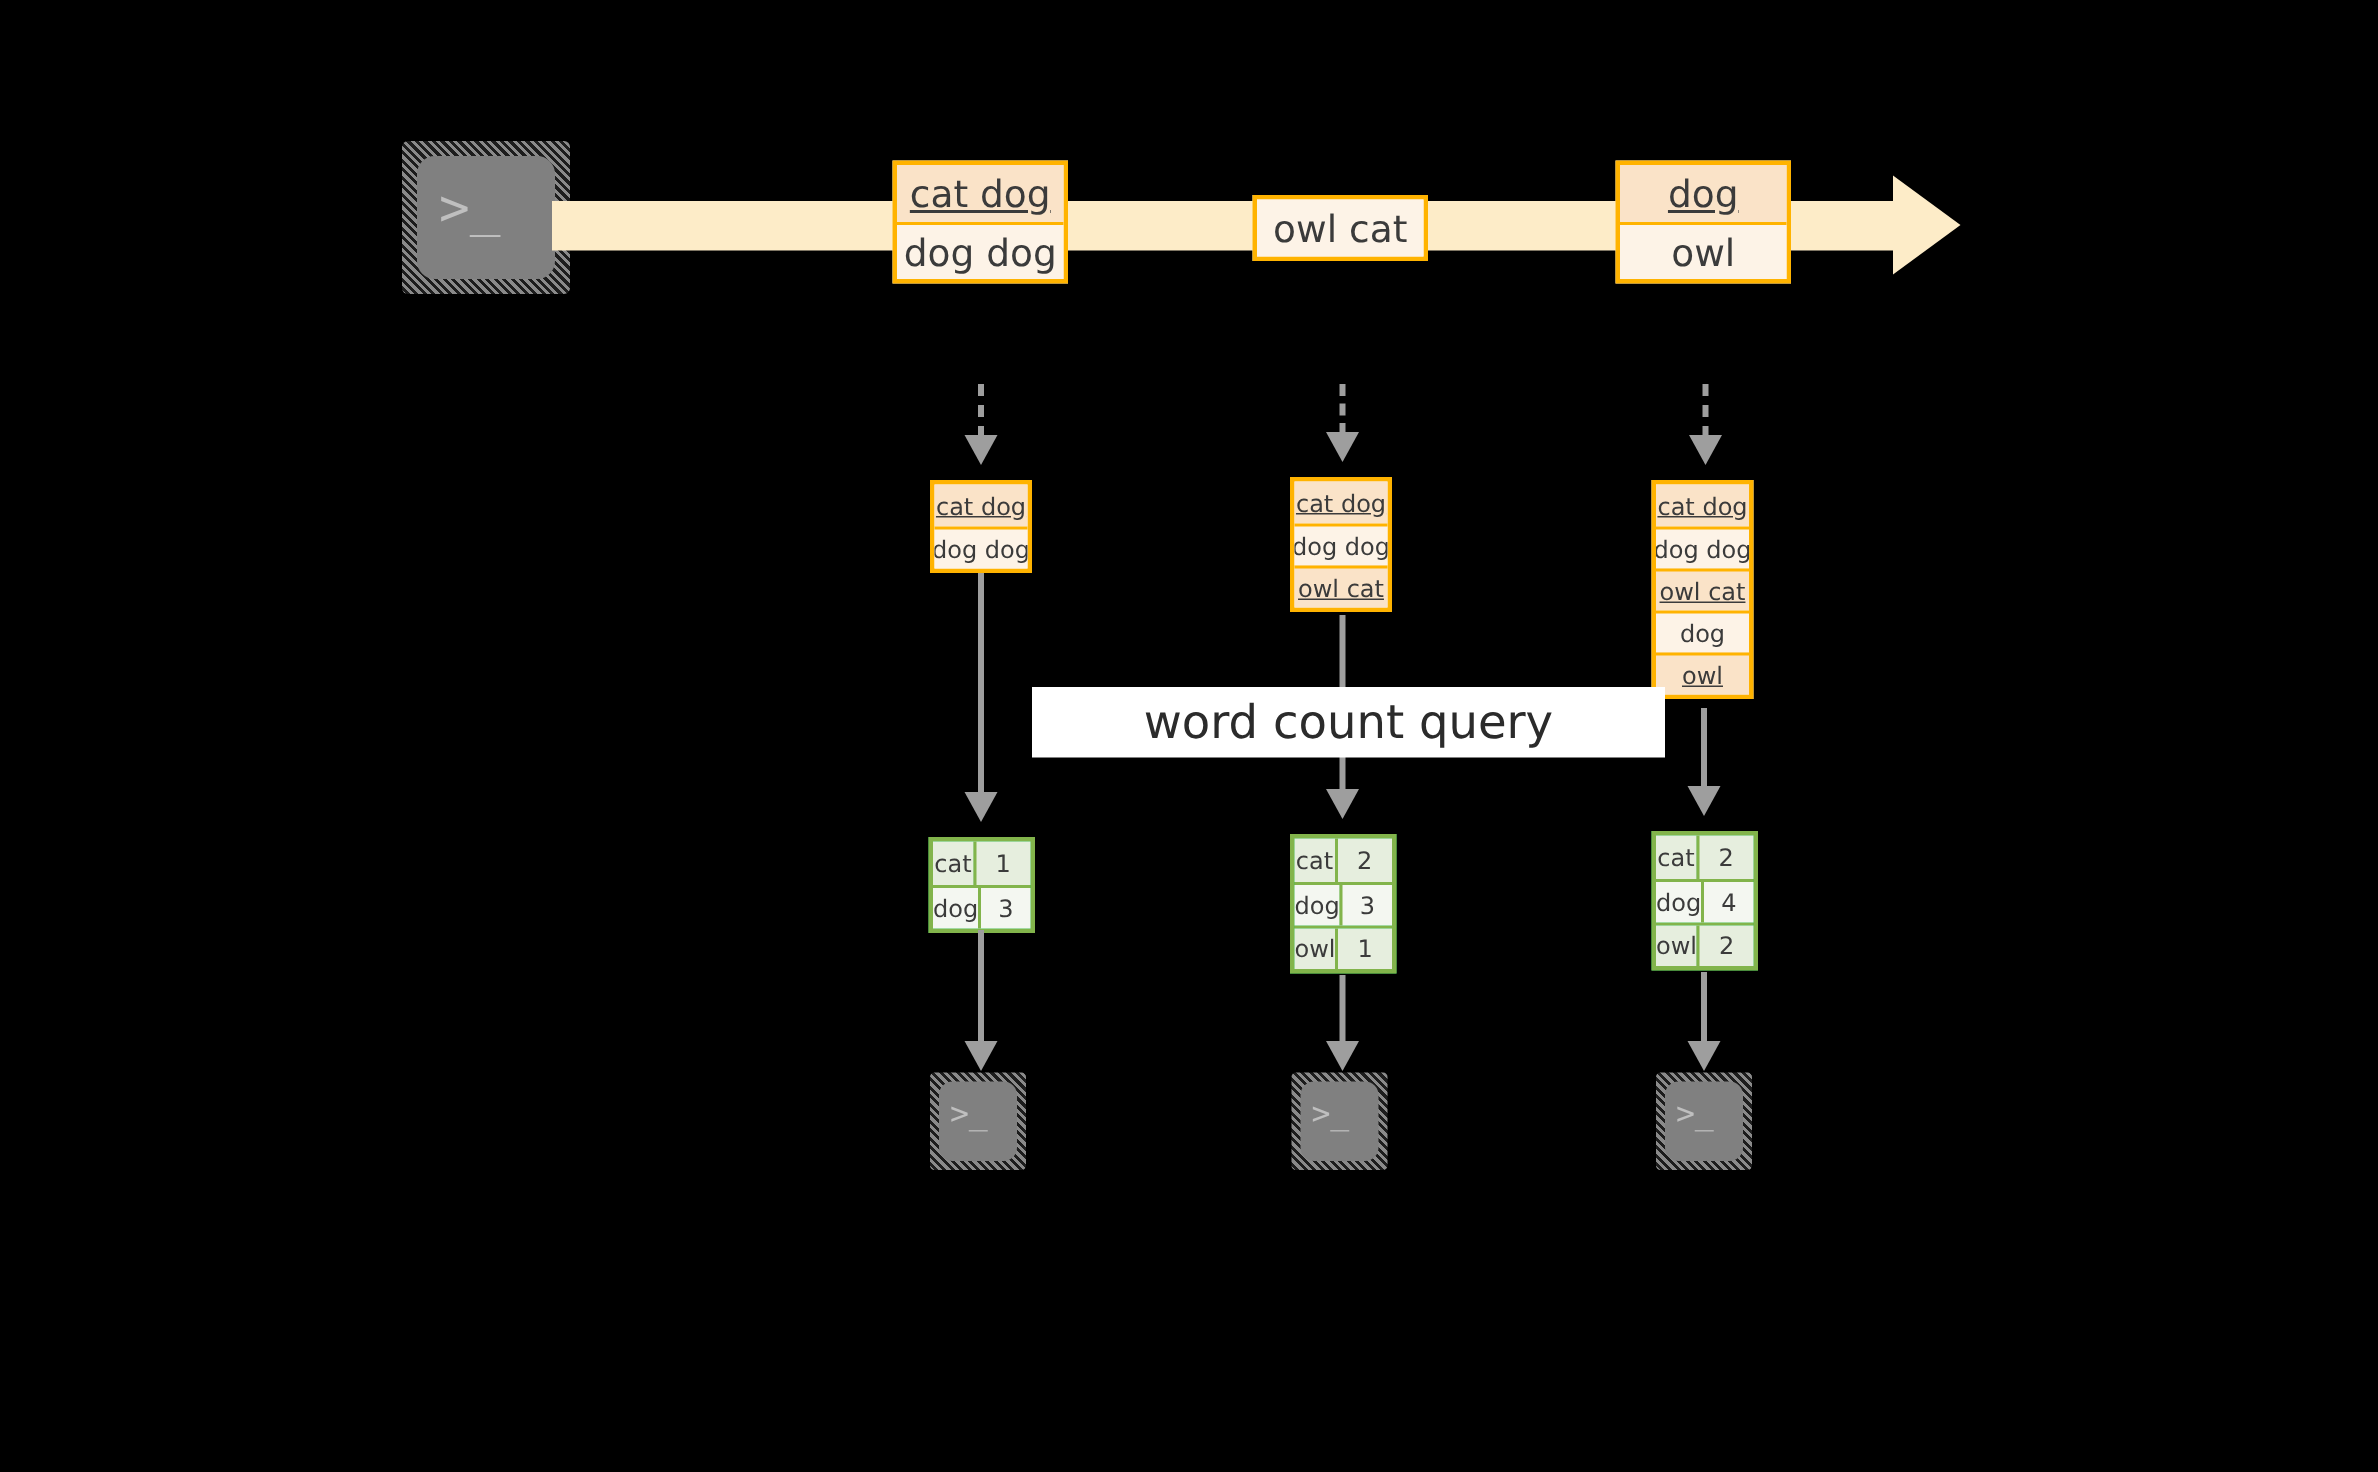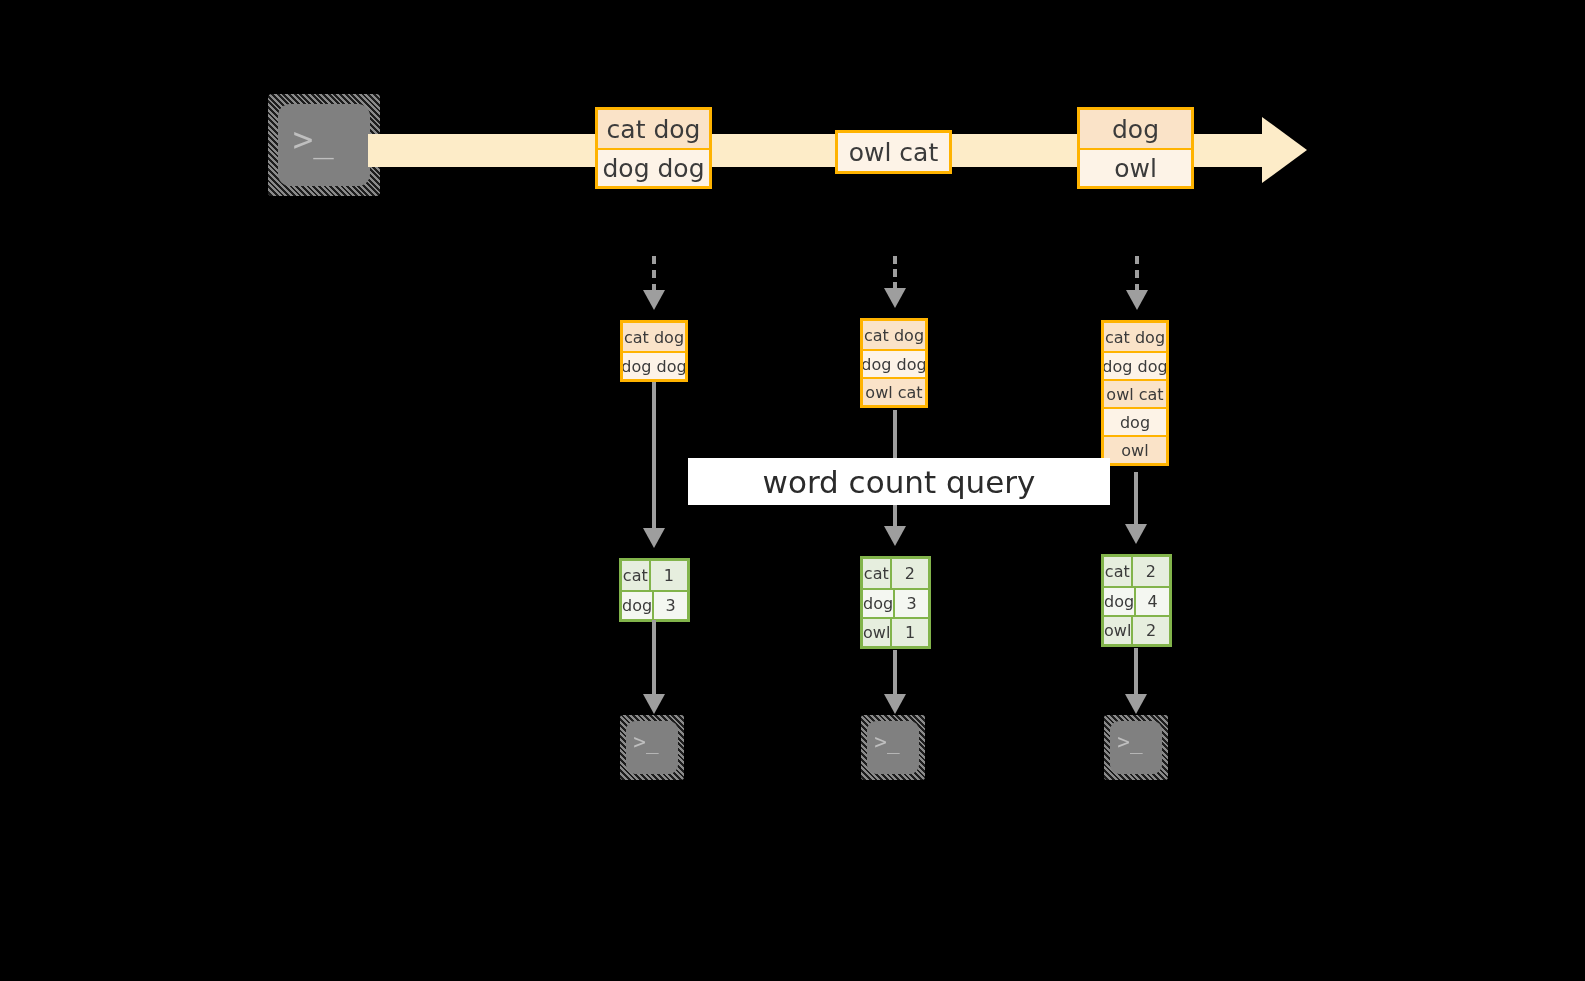--- a/index.html
+++ b/index.html
@@ -71,21 +71,21 @@
   .ebox .row {
     box-sizing: border-box;
     display: flex;
     align-items: center;
     justify-content: center;
     color: #3b3b3b;
     white-space: nowrap;
     overflow: hidden;
   }
   .ebox .row + .row { border-top: 2px solid #ffb300; }
-  .ebox .row.dark { background: #fae3c8; }
+  .ebox .row.dark { background: #fae3c8; text-decoration: underline; }
   .ebox .row.light { background: #fdf3e7; }
 
   
   .ebox.big .row { height: 38px; font-size: 25px; }
   
   .ebox.mini .row { height: 28px; font-size: 16px; }
 
   
   .gtable {
     position: absolute;

